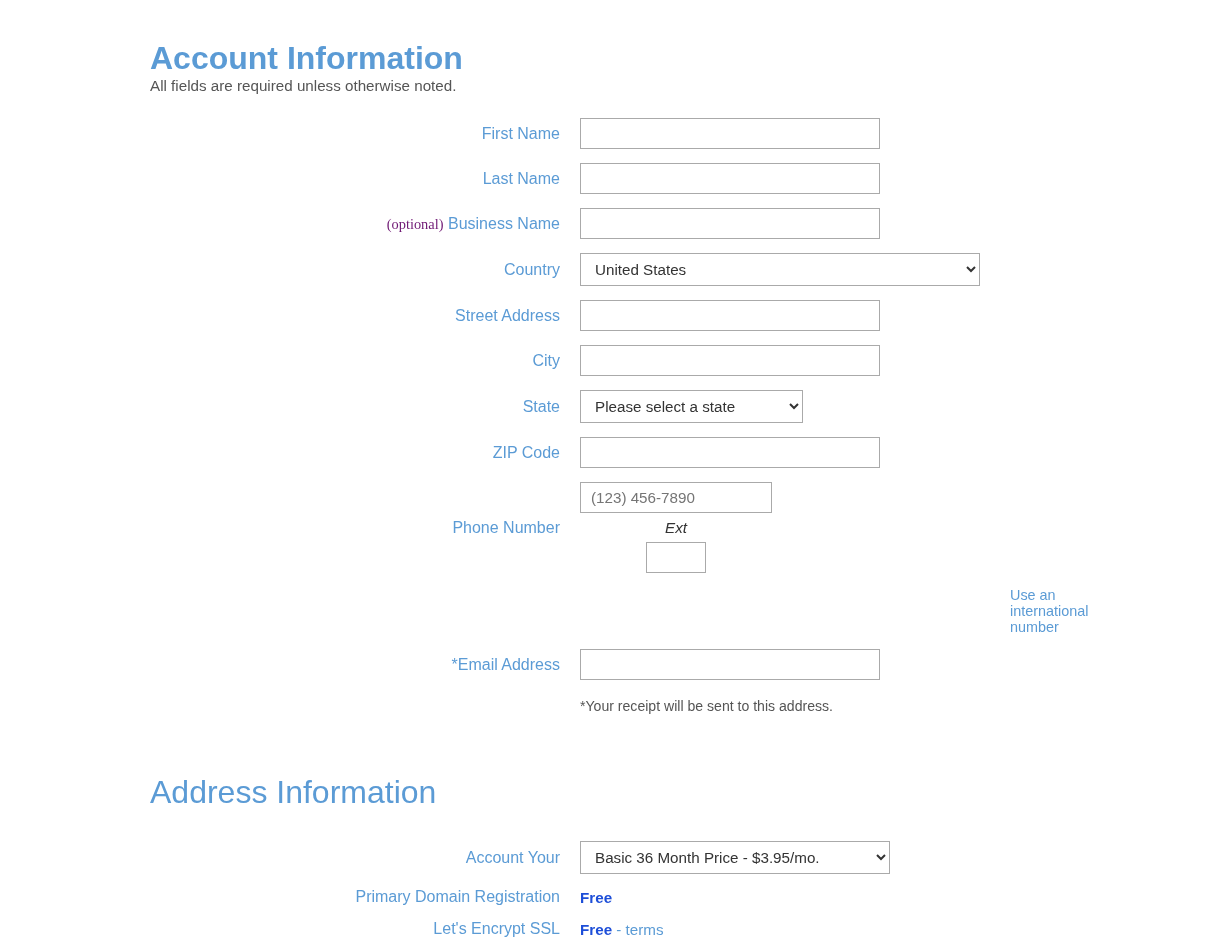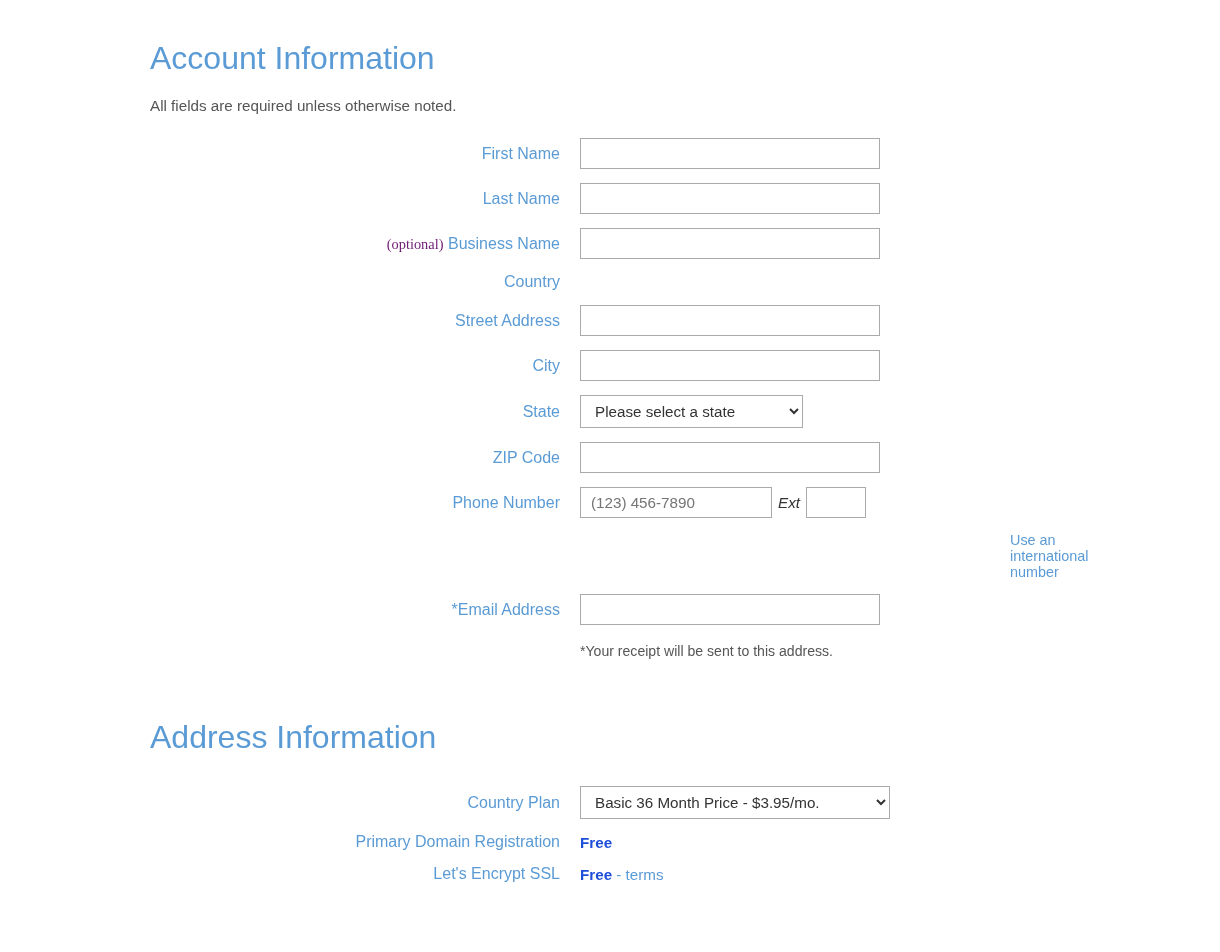--- a/index.html
+++ b/index.html
@@ -17,22 +17,21 @@
 
     .page-container {
       max-width: 960px;
       margin: 0 auto;
       padding: 40px 20px;
     }
 
     h1 {
       color: #5b9bd5;
       font-size: 2rem;
-      font-weight: 400;
-      margin-bottom: 20px;
+      font-weight: 700;
     }
 
     .subtitle {
       color: #555;
       margin-bottom: 24px;
       font-size: 0.95rem;
     }
 
     .form-section {
       margin-bottom: 60px;
@@ -71,20 +70,21 @@
     select.form-input {
       background-color: #fff;
       cursor: pointer;
       appearance: auto;
     }
 
     .phone-group {
       display: flex;
       align-items: center;
       gap: 6px;
+      flex-direction: column;
     }
 
     .phone-input {
       border: 1px solid #aaa;
       padding: 6px 10px;
       font-size: 0.95rem;
       width: 192px;
     }
 
     .ext-label {
@@ -174,20 +174,26 @@
     <div class="form-row">
       <div class="form-label">
         <span class="optional-tag">(optional)</span>
         <span>Business Name</span>
       </div>
       <input class="form-input" type="text" value="" style="">
     </div>
 
     <div class="form-row">
       <div class="form-label">Country</div>
+      <select class="form-input country-select">
+        <option>United States</option>
+        <option>Canada</option>
+        <option>United Kingdom</option>
+        <option>Australia</option>
+      </select>
     </div>
 
     <div class="form-row">
       <div class="form-label">Street Address</div>
       <input class="form-input" type="text" value="" style="">
     </div>
 
     <div class="form-row">
       <div class="form-label">City</div>
       <input class="form-input" type="text" value="" style="">
@@ -233,21 +239,21 @@
     <div style="display:flex; margin-top:6px;">
       <div style="width:430px; flex-shrink:0;"></div>
       <p class="receipt-note" style="margin-left:0;">*Your receipt will be sent to this address.</p>
     </div>
   </div>
 
   <div class="form-section">
     <h2>Address Information</h2>
 
     <div class="form-row">
-      <div class="form-label">Country Plan</div>
+      <div class="form-label">Account Your</div>
       <select class="form-input plan-select">
         <option>Basic 36 Month Price - $3.95/mo.</option>
         <option>Basic 24 Month Price - $4.95/mo.</option>
         <option>Basic 12 Month Price - $5.95/mo.</option>
       </select>
     </div>
 
 
     <div class="form-row">
       <div class="form-label">Primary Domain Registration</div>

